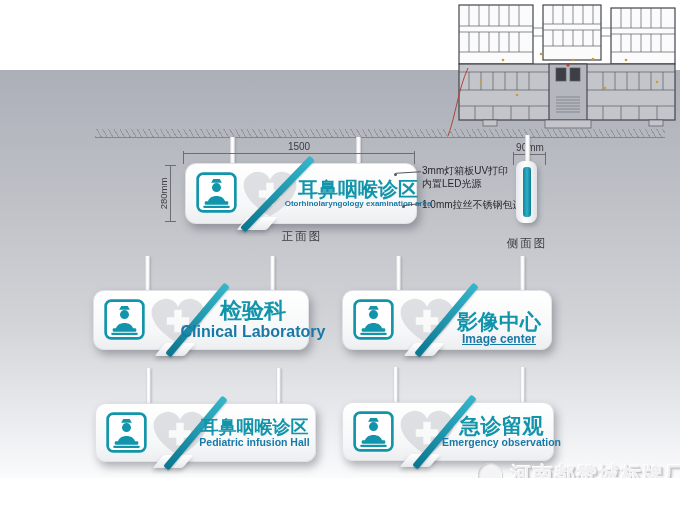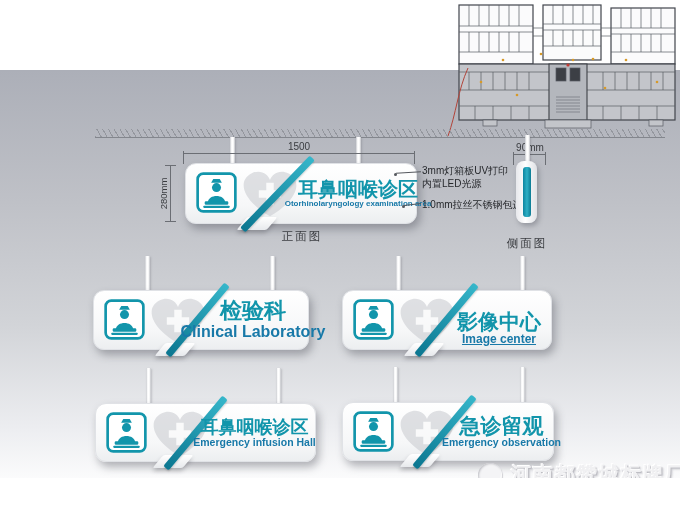--- a/index.html
+++ b/index.html
@@ -223,21 +223,21 @@
     <svg class="icon-box" viewBox="0 0 40 40">
       <rect x="1.6" y="1.6" width="36.8" height="36.8" rx="5.5" fill="#ffffff" stroke="#1295ab" stroke-width="2.6"></rect>
       <path d="M14.8 10.6 h10.4 l-2 -3.8 h-6.4 z" fill="#1295ab"></path>
       <circle cx="20" cy="15.2" r="4.4" fill="#1295ab"></circle>
       <path d="M11.5 29.5 C12.5 21.5 27.5 21.5 28.5 29.5 Z" fill="#1295ab"></path>
       <rect x="8.5" y="28.6" width="23" height="3.4" rx="1.2" fill="#1295ab"></rect>
       <rect x="7" y="33" width="26" height="2" rx="1" fill="#1295ab"></rect>
     </svg>
     <div class="sign-text" style="left:102px;">
       <div class="zh" style="font-size:18px;">耳鼻咽喉诊区</div>
-      <div class="en" style="font-size:10.5px;">Emergency infusion Hall</div>
+      <div class="en" style="font-size:10.5px;">Pediatric infusion Hall</div>
     </div>
   </div>
 
   <div class="sign" style="left:342px;top:402px;width:210px;height:57px;">
     <div class="tail" style="left:62px;"></div>
     <svg class="heart" viewBox="0 0 80 60">
       <path d="M40 55 C8 36 6 16 20 9 C30 4 38 10 40 16 C42 10 50 4 60 9 C74 16 72 36 40 55 Z" fill="#c7c9ce"></path>
       <path d="M36 19 h8 v8 h8 v8 h-8 v8 h-8 v-8 h-8 v-8 h8 z" fill="#ffffff" opacity="0.9"></path>
     </svg>
     <div class="stripe" style="left:98px;top:-17px;height:92px;transform:rotate(40deg);"></div>

